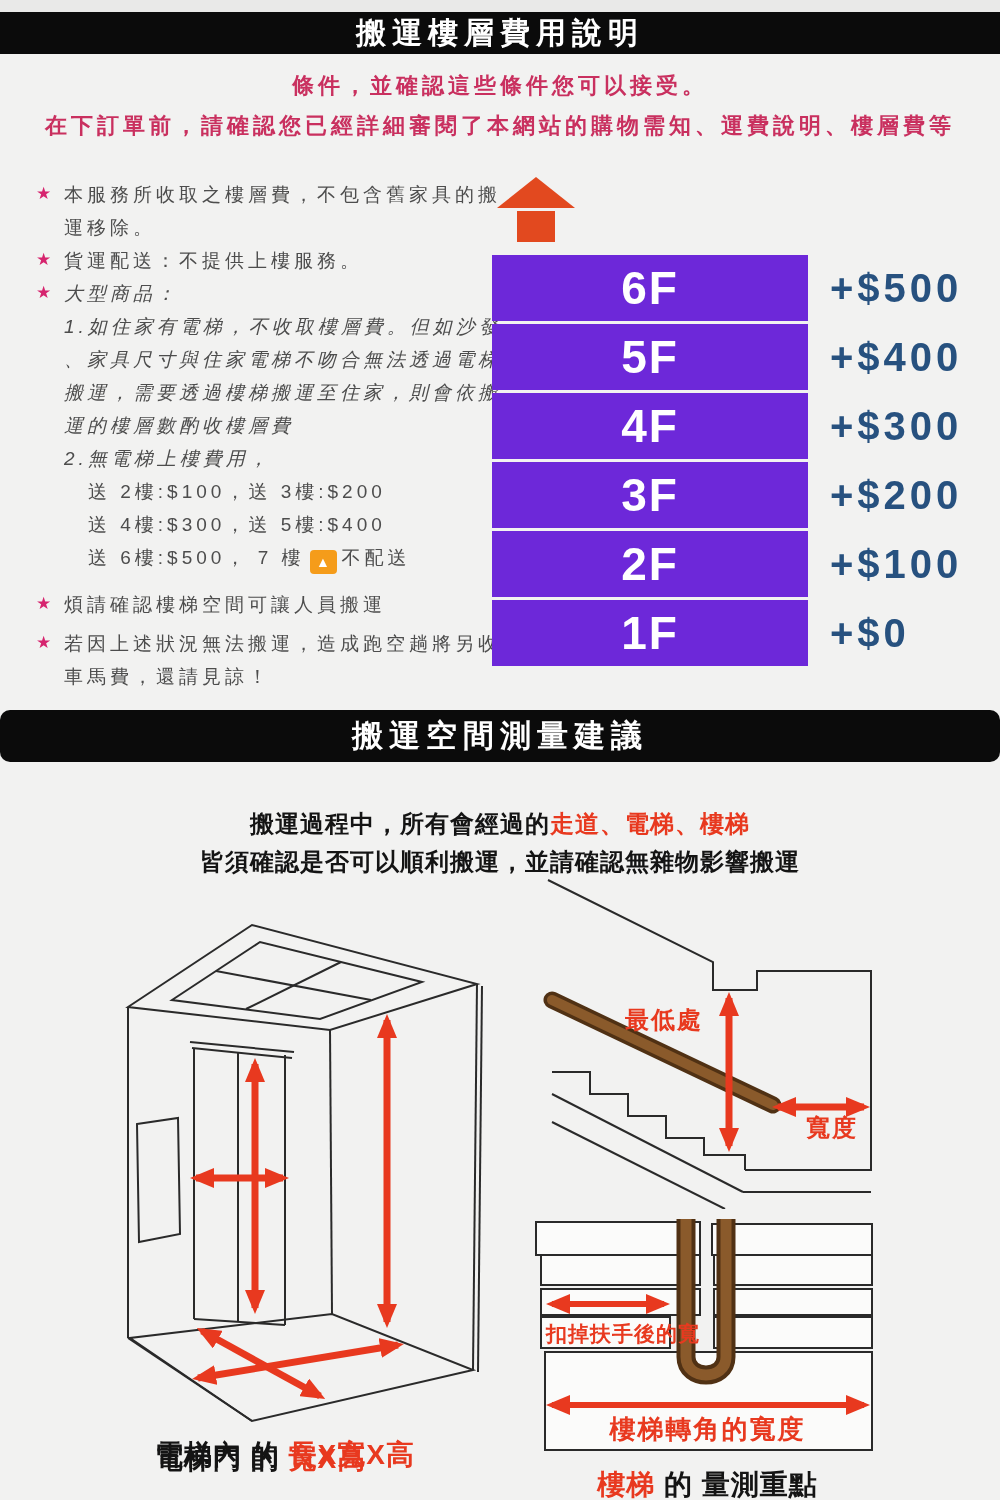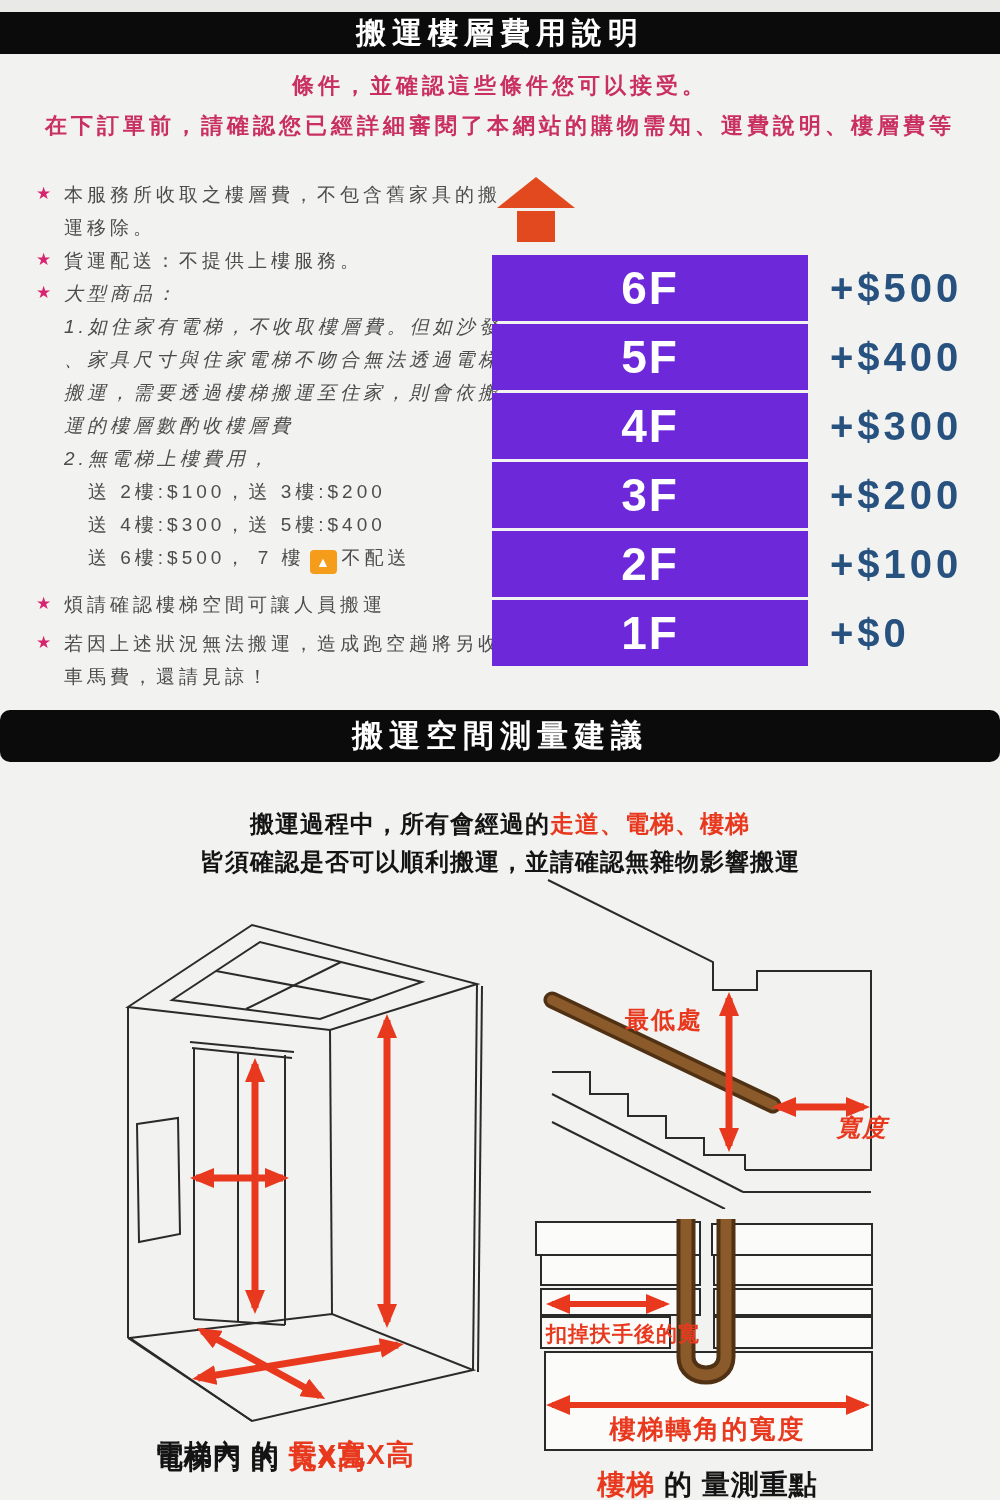--- a/index.html
+++ b/index.html
@@ -39,21 +39,21 @@
   .price{margin-left:22px;color:#27517f;font-size:40px;font-weight:bold;letter-spacing:4px;
          line-height:66px;}
 
   .measure{position:absolute;top:793px;left:0;width:1000px;text-align:center;color:#141414;
            font-size:24px;font-weight:bold;letter-spacing:1px;line-height:38px;}
   .red{color:#e8391f;}
 
   .diagram{position:absolute;}
   .dlabel{position:absolute;color:#e8391f;font-weight:bold;white-space:nowrap;}
   .lblLowest{left:625px;top:992px;font-size:24px;letter-spacing:2px;}
-  .lblWidth{left:836px;top:1100px;font-size:24px;letter-spacing:2px;font-style:italic;}
+  .lblWidth{left:806px;top:1100px;font-size:24px;letter-spacing:2px;}
   .lblRail{left:546px;top:1308px;font-size:21px;letter-spacing:1px;}
   .lblCorner{left:535px;top:1400px;width:345px;text-align:center;font-size:26px;letter-spacing:2px;}
   .caption{position:absolute;font-size:28px;font-weight:bold;color:#141414;letter-spacing:1px;
            white-space:nowrap;}
   .capElev1{left:155px;top:1428px;}
   .capElev2{left:155px;top:1424px;}
   .capStair{left:535px;top:1454px;width:345px;text-align:center;}
   svg{display:block;}
 </style>
 </head>

